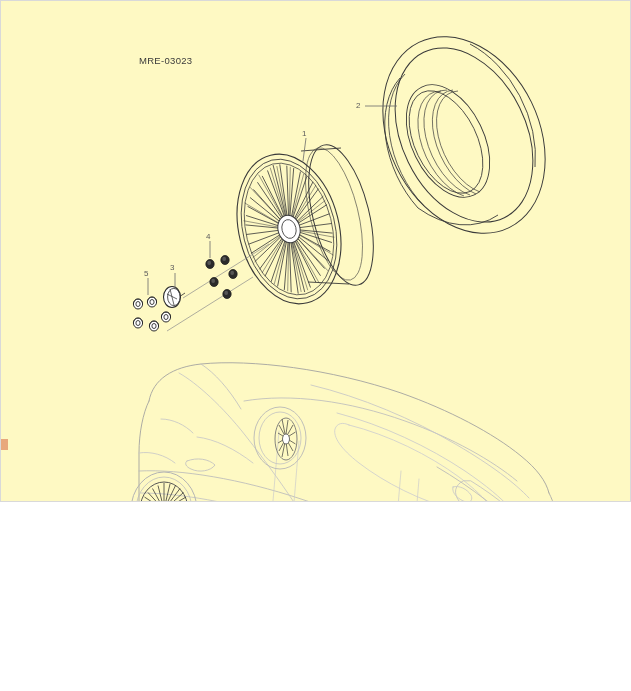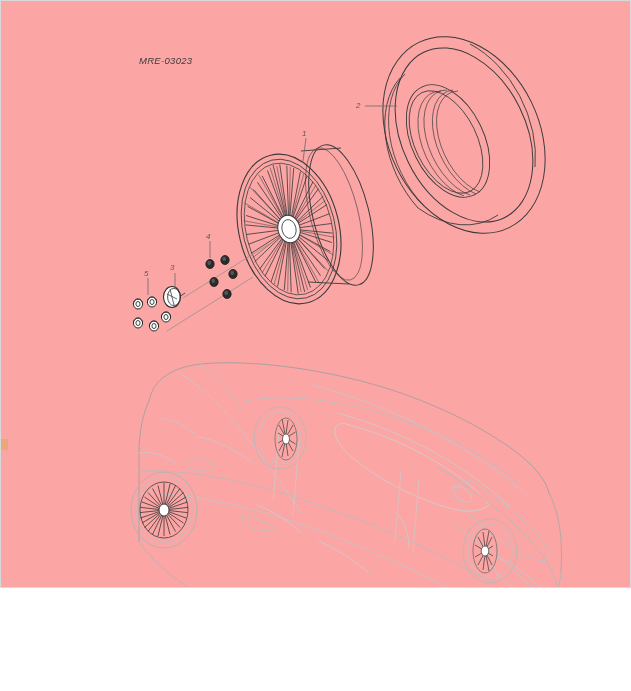--- a/index.html
+++ b/index.html
@@ -1,25 +1,24 @@
 <!DOCTYPE html>
 <html><head>
 <meta charset="utf-8">
 <title>Parts Diagram</title>
 <style>
   html,body{margin:0;padding:0;background:#ffffff;}
   body{font-family:"Liberation Sans",sans-serif;}
   #page{
     position:relative;
-    width:631px;height:588px;
-    background:#fca5a5;
+    width:631px;height:502px;
+    background:#fef9c3;
     box-sizing:border-box;
     border:1px solid #d9d9d9;
     overflow:hidden;
-    font-style:italic;
   }
   #diagram{position:absolute;left:0;top:0;width:631px;height:691px;}
   .partno{
     position:absolute;
     left:138px;top:54px;
     font-size:9.5px;
     letter-spacing:.3px;
     color:#3b3b3b;
     white-space:nowrap;
   }

